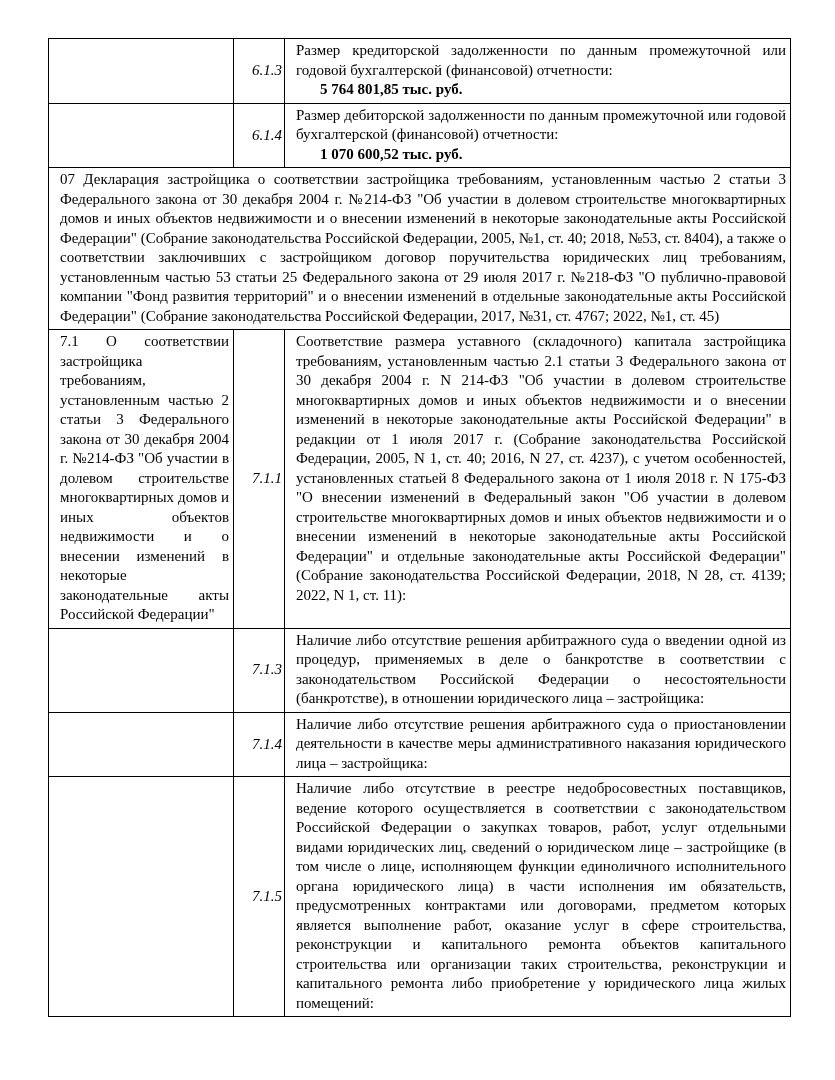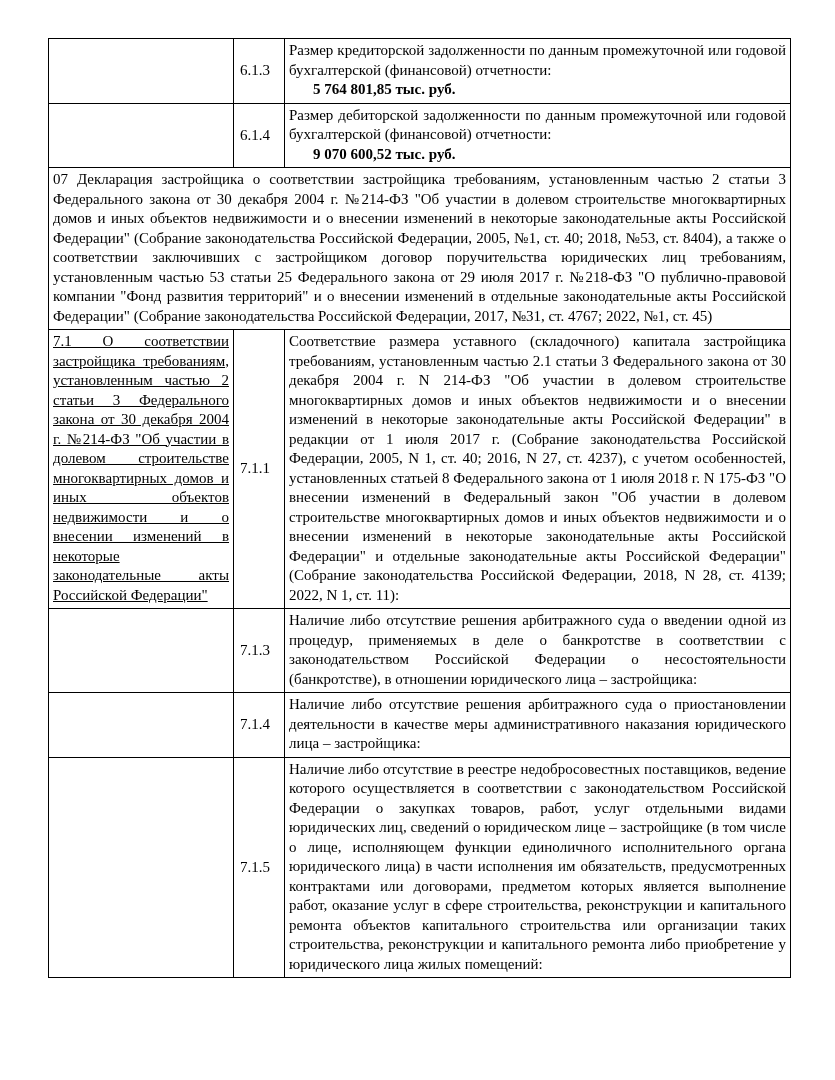--- a/index.html
+++ b/index.html
@@ -21,31 +21,32 @@
     table-layout:fixed;
   }
   col.c1 { width:185px; }
   col.c2 { width:51px; }
   col.c3 { width:506px; }
   td {
     border:1px solid #000;
     vertical-align:top;
     font-size:15px;
     line-height:19.5px;
-    padding:2px 4px 3px 4px;
+    padding:2px 4px 3px 11px;
   }
   td.code-cell {
     vertical-align:middle;
-    text-align:left;
+    text-align:right;
     padding:2px 2px 2px 6px;
     white-space:nowrap;
+    font-style:italic;
   }
   td.content-cell { text-align:justify; }
   td.section-cell { text-align:justify; }
-  td.left-cell { text-align:justify;text-decoration:underline; }
+  td.left-cell { text-align:justify; }
   .value { font-weight:bold;margin-left:24px; }
 </style>
 </head>
 <body>
 
 <div class="page">
   <table class="doc">
     <colgroup>
         <col class="c1">
         <col class="c2">
@@ -60,21 +61,21 @@
         <span>Размер кредиторской задолженности по данным промежуточной или годовой бухгалтерской (финансовой) отчетности:</span><br>
         <span class="value">5 764 801,85 тыс. руб.</span>
       </td>
     </tr>
 
     <tr>
       <td class="left-cell"></td>
       <td class="code-cell">6.1.4</td>
       <td class="content-cell">
         <span>Размер дебиторской задолженности по данным промежуточной или годовой бухгалтерской (финансовой) отчетности:</span><br>
-        <span class="value">9 070 600,52 тыс. руб.</span>
+        <span class="value">1 070 600,52 тыс. руб.</span>
       </td>
     </tr>
 
     <tr>
       <td class="section-cell" colspan="3">07 Декларация застройщика о соответствии застройщика требованиям, установленным частью 2 статьи 3 Федерального закона от 30 декабря 2004 г. №214-ФЗ "Об участии в долевом строительстве многоквартирных домов и иных объектов недвижимости и о внесении изменений в некоторые законодательные акты Российской Федерации" (Собрание законодательства Российской Федерации, 2005, №1, ст. 40; 2018, №53, ст. 8404), а также о соответствии заключивших с застройщиком договор поручительства юридических лиц требованиям, установленным частью 53 статьи 25 Федерального закона от 29 июля 2017 г. №218-ФЗ "О публично-правовой компании "Фонд развития территорий" и о внесении изменений в отдельные законодательные акты Российской Федерации" (Собрание законодательства Российской Федерации, 2017, №31, ст. 4767; 2022, №1, ст. 45)</td>
     </tr>
 
     <tr>
       <td class="left-cell">7.1 О соответствии застройщика требованиям, установленным частью 2 статьи 3 Федерального закона от 30 декабря 2004 г. №214-ФЗ "Об участии в долевом строительстве многоквартирных домов и иных объектов недвижимости и о внесении изменений в некоторые законодательные акты Российской Федерации"</td>
       <td class="code-cell">7.1.1</td>

